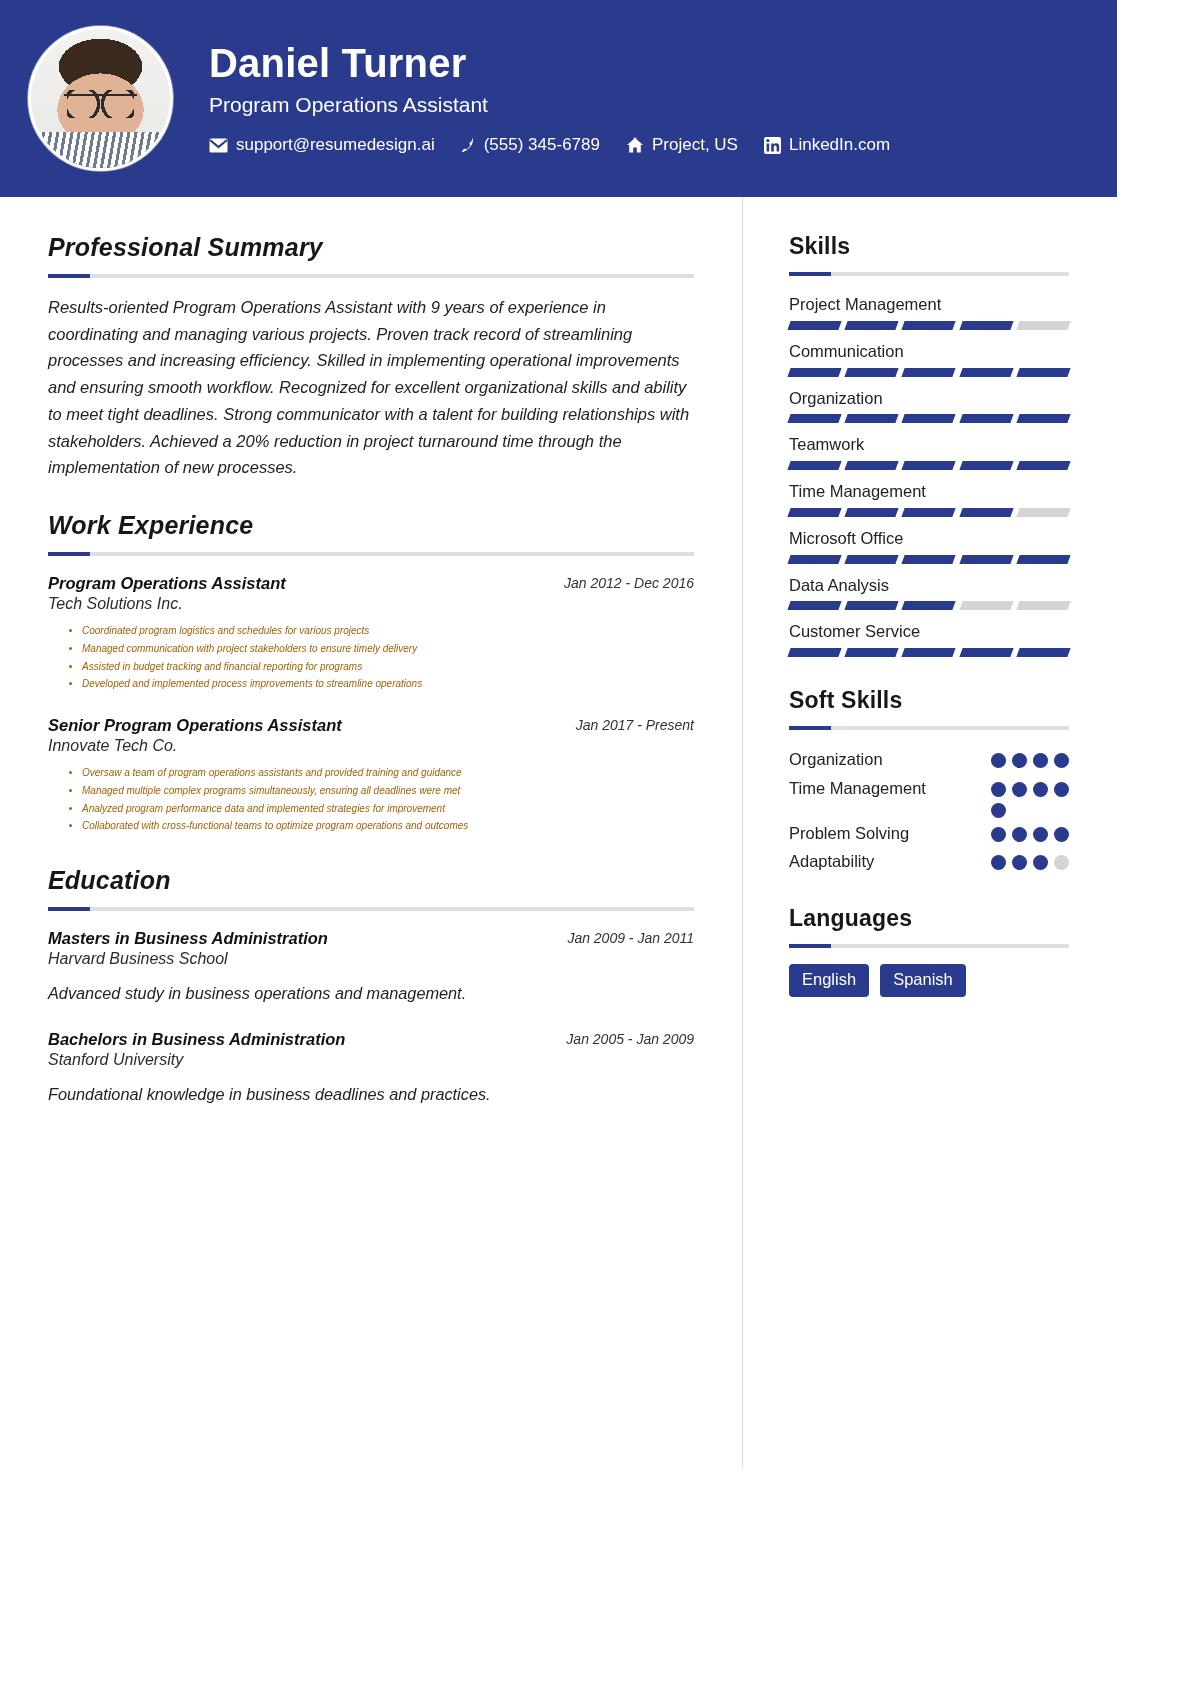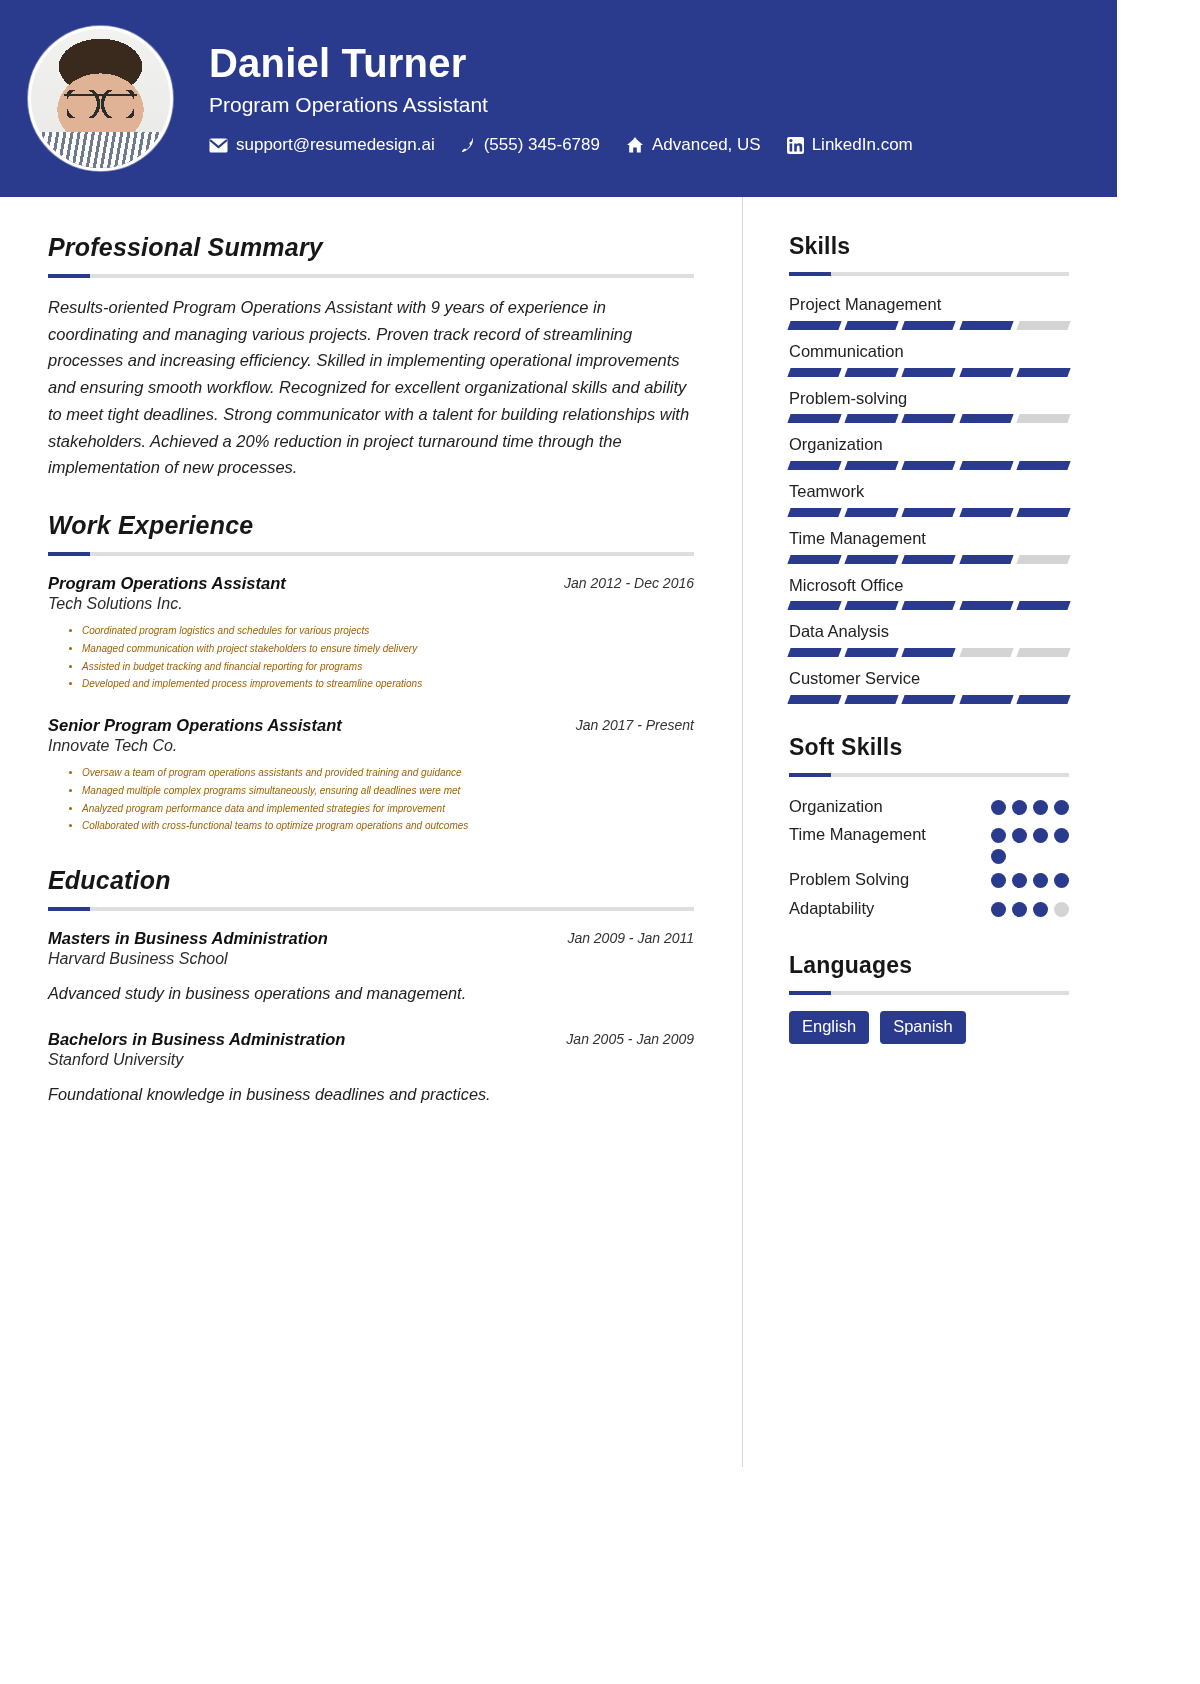--- a/index.html
+++ b/index.html
@@ -292,21 +292,21 @@
           <span>(555) 345-6789</span>
         </div>
 
         <div class="contact">
           <span>
             <svg width="18" height="17" viewBox="0 0 18 17">
                 <path d="M9 1 L17 8 L14.8 8 L14.8 15.5 L10.8 15.5 L10.8 10.5 L7.2 10.5 L7.2 15.5 L3.2 15.5 L3.2 8 L1 8 Z" fill="#fff"></path>
                 <path d="M9 0.2 L10.8 1.8 L7.2 1.8 Z" fill="#fff"></path>
               </svg>
           </span>
-          <span>Advanced, US</span>
+          <span>Project, US</span>
         </div>
 
         <div class="contact">
           <span>
             <svg width="17" height="17" viewBox="0 0 17 17">
                 <rect x="0" y="0" width="17" height="17" rx="2" fill="#fff"></rect>
                 <rect x="2.6" y="6.5" width="2.6" height="8" fill="#2a3a8c"></rect>
                 <circle cx="3.9" cy="3.6" r="1.6" fill="#2a3a8c"></circle>
                 <path d="M7.2 6.5 h2.4 v1.1 c.6-.9 1.6-1.3 2.7-1.3 2 0 2.9 1.2 2.9 3.3 v4.9 h-2.6 v-4.3 c0-1.1-.4-1.7-1.3-1.7-.9 0-1.5.6-1.5 1.8 v4.2 H7.2 Z" fill="#2a3a8c"></path>
               </svg>
@@ -410,30 +410,20 @@
               <div class="skill-name">Communication</div>
      <div class="skill-bar">
                 <span class="seg"></span>
                 <span class="seg"></span>
                 <span class="seg"></span>
                 <span class="seg"></span>
                 <span class="seg"></span>
               </div>
             </div>
             <div class="skill-item">
-              <div class="skill-name">Problem-solving</div>
-     <div class="skill-bar">
-                <span class="seg"></span>
-                <span class="seg"></span>
-                <span class="seg"></span>
-                <span class="seg"></span>
-                <span class="seg off"></span>
-              </div>
-            </div>
-            <div class="skill-item">
               <div class="skill-name">Organization</div>
      <div class="skill-bar">
                 <span class="seg"></span>
                 <span class="seg"></span>
                 <span class="seg"></span>
                 <span class="seg"></span>
                 <span class="seg"></span>
               </div>
             </div>
             <div class="skill-item">

